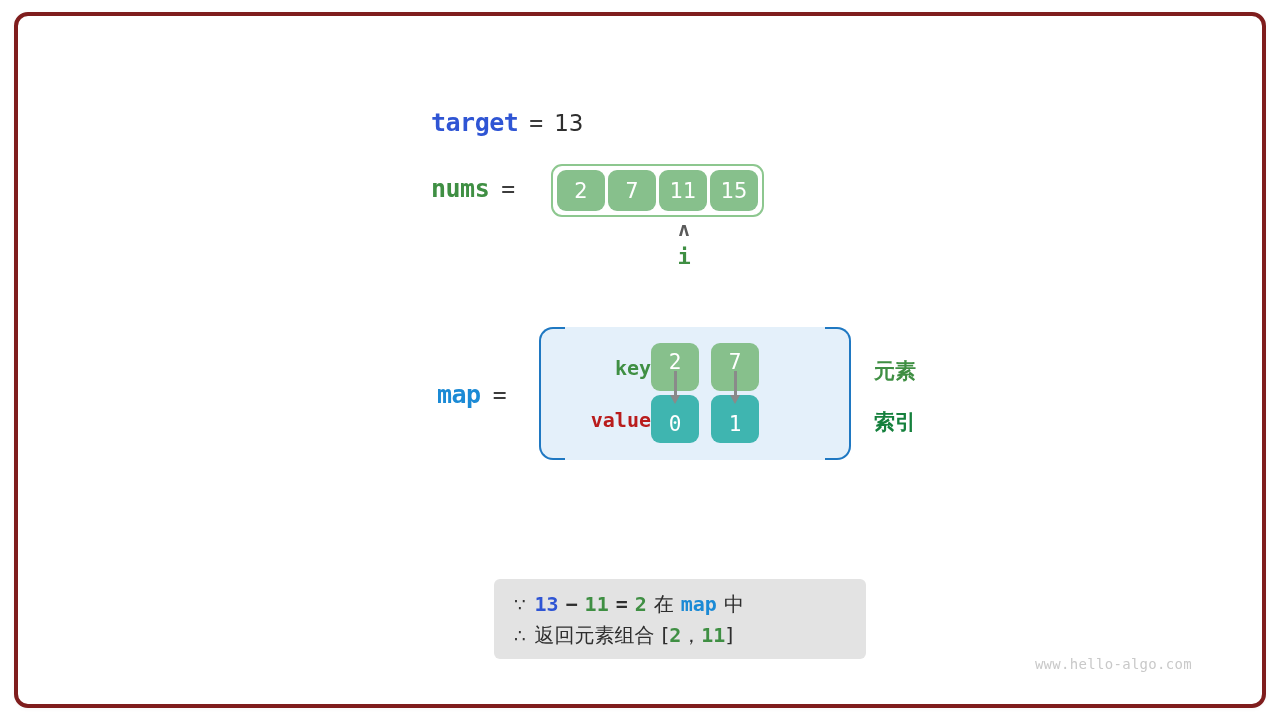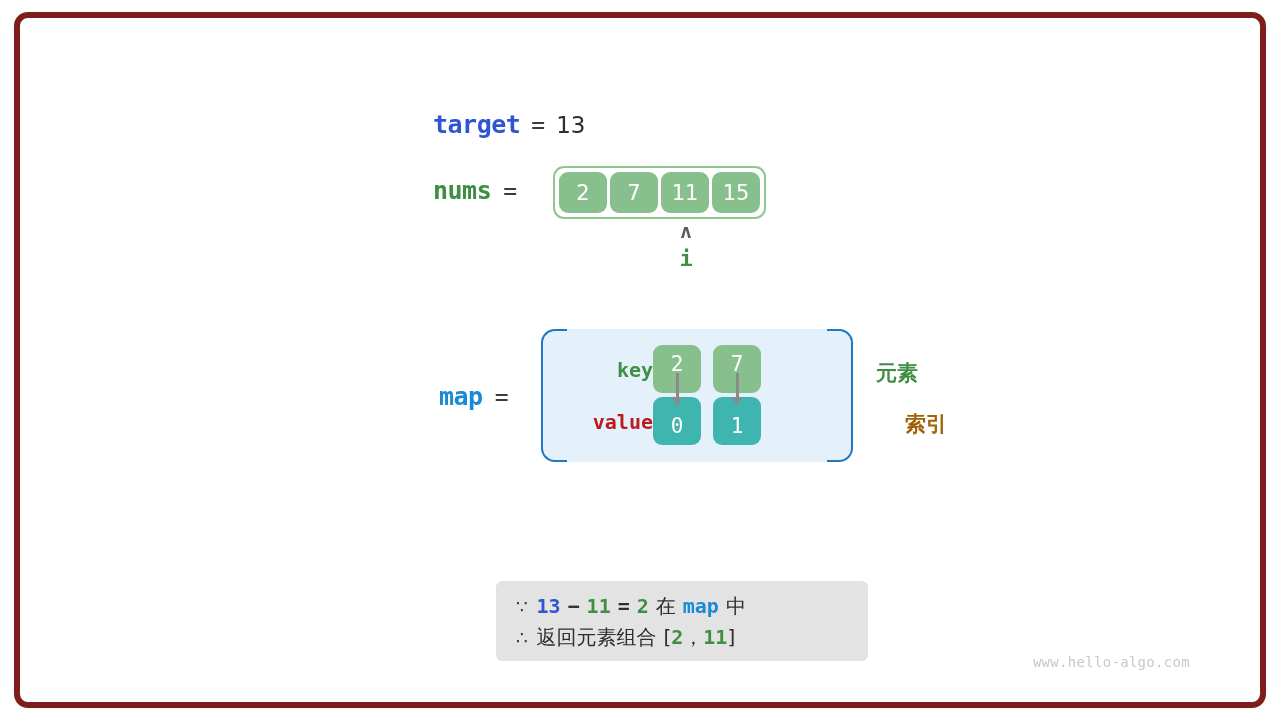--- a/index.html
+++ b/index.html
@@ -8,21 +8,21 @@
     background: #ffffff;
     font-family: "DejaVu Sans", sans-serif;
     overflow: hidden;
   }
 
   #card {
     position: absolute;
     left: 14px; top: 12px;
     width: 1252px; height: 696px;
     background: #ffffff;
-    border: 6px solid #7f1d1d;
+    border: 4px solid #7f1d1d;
     border-radius: 14px;
     box-shadow: 0 1px 4px rgba(0,0,0,0.045);
   }
 
   .mono { font-family: "DejaVu Sans Mono", monospace; }
 
   
   #target-row {
     position: absolute; left: 413px; top: 92px;
     display: flex; align-items: baseline; gap: 11px;
@@ -181,21 +181,21 @@
     border-right: 5px solid transparent;
     border-top: 9px solid #8a8a8a;
   }
 
   .side-label {
     position: absolute;
     font-family: Liberation Mono, monospace;
     font-size: 21px; font-weight: bold;
   }
   #side-elem  { left: 856px; top: 341px; color: #3f8f43; }
-  #side-index { left: 885px; top: 392px; color: #a16207; }
+  #side-index { left: 856px; top: 392px; color: #15803d; }
 
   
   #traverse-line {
     position: absolute; left: 491px; top: 513px;
     font-family: "DejaVu Sans", sans-serif;
     font-size: 20px; color: #2e2e2e;
     white-space: nowrap;
   }
   #traverse-line .code {
     font-family: "DejaVu Sans Mono", monospace;

